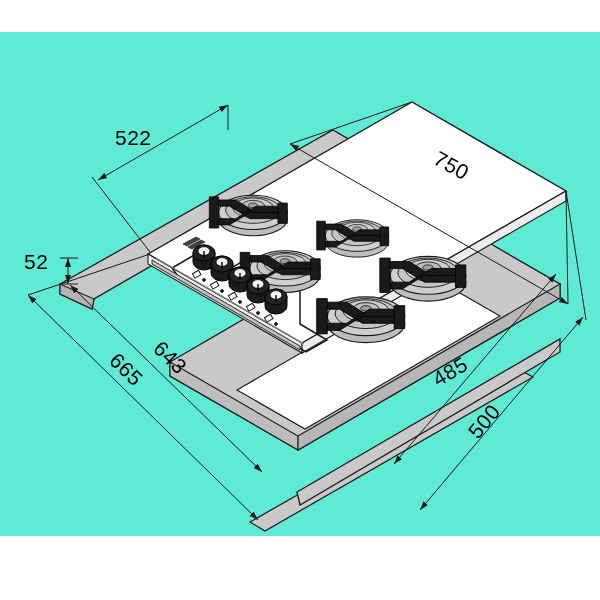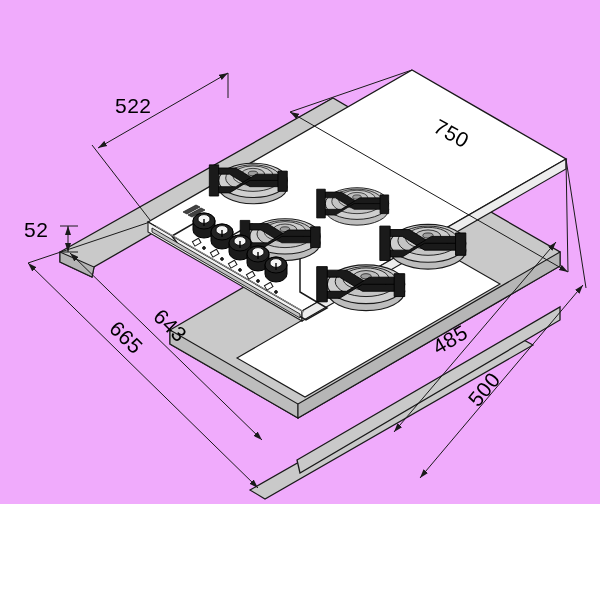--- a/index.html
+++ b/index.html
@@ -1,18 +1,18 @@
 <!DOCTYPE html>
 <html><head>
 <meta charset="utf-8">
 <style>
   html,body{margin:0;padding:0;background:#ffffff;}
   body{width:600px;height:600px;overflow:hidden;
        font-family:"Liberation Sans",sans-serif;}
-  #stage{position:relative;width:600px;height:504px;background:#f0abfc;}
+  #stage{position:relative;width:600px;height:504px;background:#5eead4;margin-top:32px;}
   svg{display:block;}
   .dimtext{font-family:"Liberation Sans",sans-serif;fill:#000;
            font-size:21px;letter-spacing:.5px;}
 </style>
 </head>
 <body>
 
 <div id="stage">
 
 <svg width="600" height="600" viewBox="0 0 600 600">

